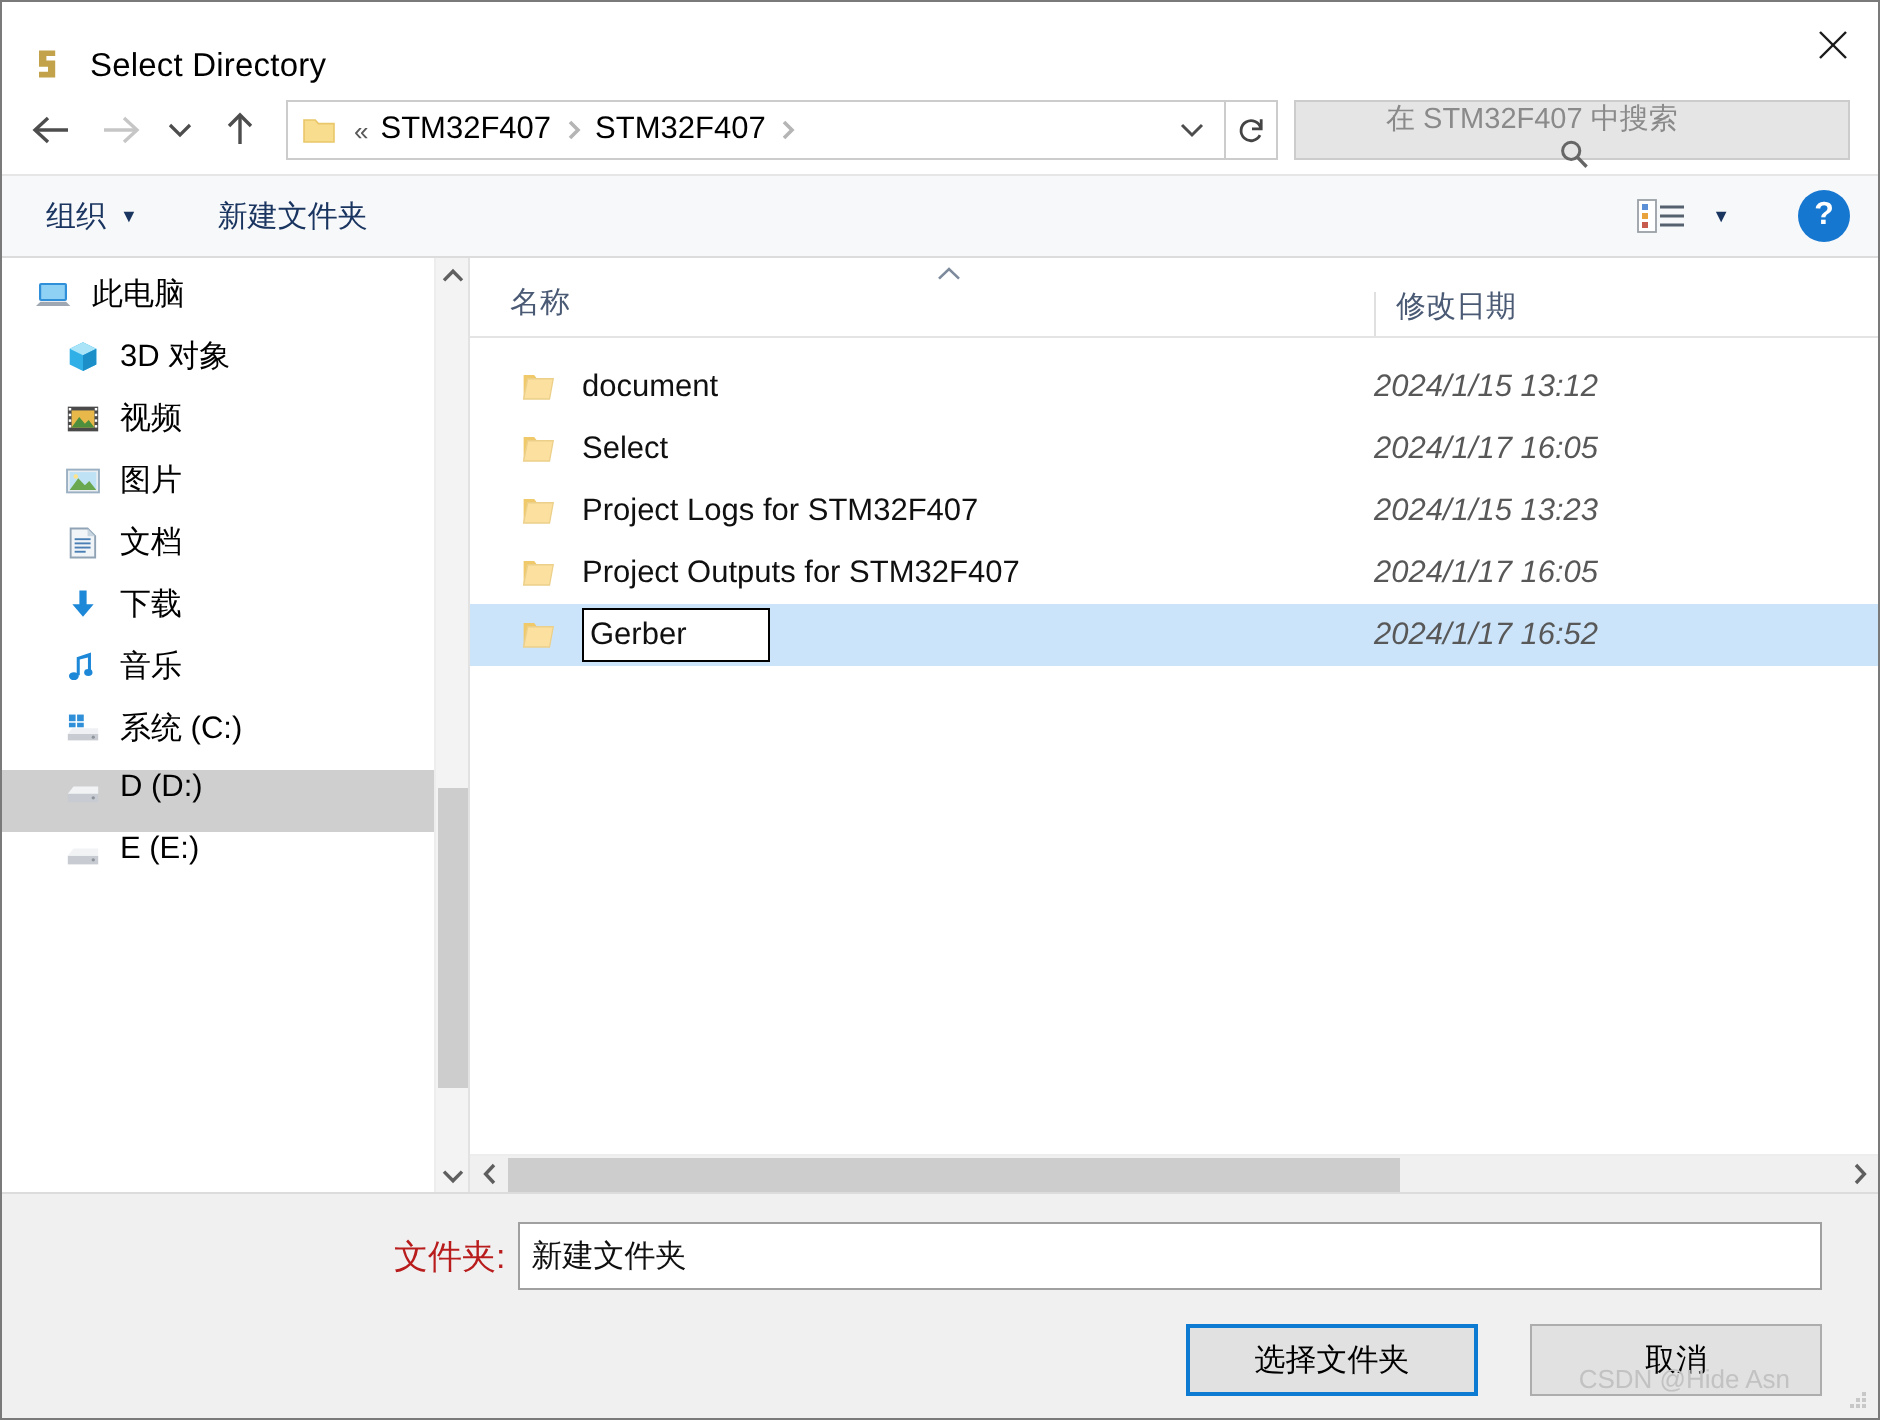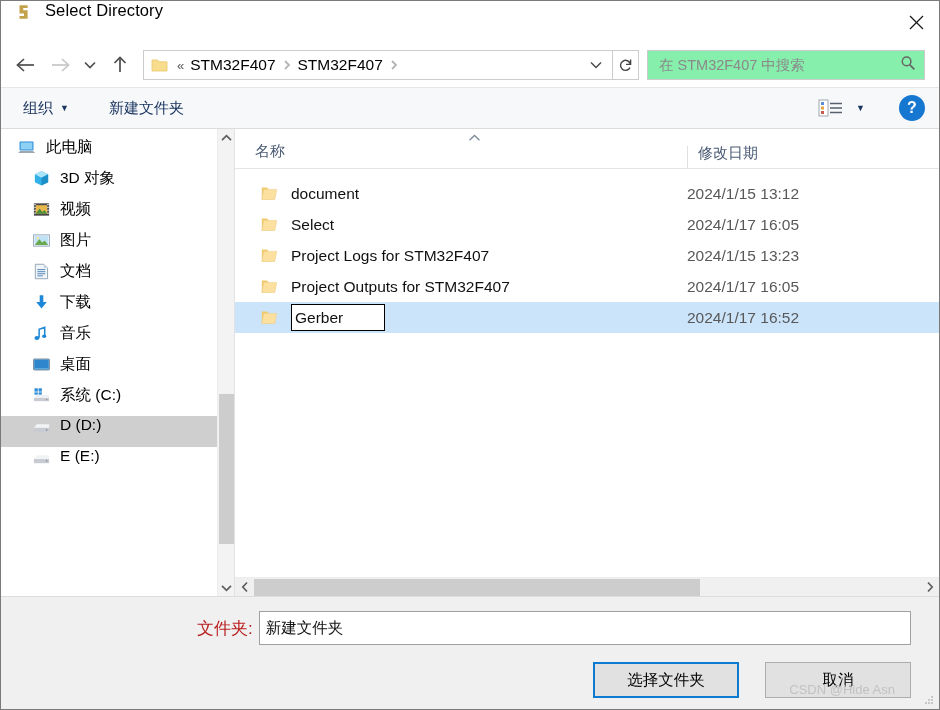--- a/index.html
+++ b/index.html
@@ -16,21 +16,21 @@
     background: #ffffff;
     border: 1px solid #7a7a7a;
     display: flex;
     flex-direction: column;
   }
 
   
   #titlebar {
     height: 42px; min-height: 42px;
     background: #ffffff;
-    display: flex; align-items: flex-start;
+    display: flex; align-items: flex-end;
     padding-left: 12px;
     position: relative;
   }
   #app-icon {
     width: 22px; height: 22px;
     margin-right: 10px;
     display: flex; align-items: center; justify-content: center;
   }
   #title-text {
     font-size: 16.5px;
@@ -89,24 +89,25 @@
     border: 1px solid #cccccc; border-left: none;
     background: #ffffff;
     display: flex; align-items: center; justify-content: center;
     color: #444;
     font-size: 14px;
     cursor: default;
   }
   #searchbox {
     width: 278px; height: 30px;
     border: 1px solid #cccccc;
-    background: #86efac;
+    background: #e5e5e5;
     margin-left: 8px;
     display: flex; align-items: center;
     padding: 0 8px 0 9px;
+    flex-direction: column;
   }
   #search-input {
     border: none; outline: none;
     flex: 1; height: 100%;
     font-family: inherit; font-size: 14.5px;
     color: #7b7b7b; background: transparent;
   }
   #search-input::placeholder { color: #8a8a8a; opacity: 1; }
 
   
@@ -232,20 +233,21 @@
   }
   .row-name {
     width: 396px;
     font-size: 15.5px; color: #101010;
     white-space: nowrap; overflow: hidden;
   }
   .row-date {
     font-size: 15.5px; color: #585858;
     width: 210px;
     white-space: nowrap;
+    font-style: italic;
   }
   
   #rename-box {
     width: 94px; height: 27px;
     border: 1.6px solid #000000;
     background: #ffffff;
     display: flex; align-items: center;
     padding-left: 3px;
     margin-right: 3px;
   }
@@ -527,29 +529,20 @@
                 <path d="M14.2 2.4 L14.2 12.6 L12.6 12.6 L12.6 5.0 L8.3 6.1 L8.3 14.4 L6.7 14.4 L6.7 4.9 Z" fill="#1e88d8"></path>
                 <ellipse cx="5.2" cy="14.8" rx="2.6" ry="2.1" fill="#1e88d8"></ellipse>
                 <ellipse cx="12.8" cy="12.9" rx="2.2" ry="1.8" fill="#1e88d8"></ellipse>
               </svg>
             </span>
             <span>音乐</span>
           </div>
           <div class="side-item">
             <span class="side-icon">
               <svg width="19" height="19" viewBox="0 0 20 20">
-                <rect x="1.6" y="4.2" width="16.8" height="11.6" rx="1" fill="#5aa8e0" stroke="#7d8b99" stroke-width="1"></rect>
-                <rect x="2.8" y="5.3" width="14.4" height="8.4" fill="#2f86cc"></rect>
-              </svg>
-            </span>
-            <span>桌面</span>
-          </div>
-          <div class="side-item">
-            <span class="side-icon">
-              <svg width="19" height="19" viewBox="0 0 20 20">
                 <path d="M2 12.6 L18 12.6 L18 16 L2 16 Z" fill="#c8ccd2"></path>
                 <path d="M2 12.6 L4.4 9.6 L18 9.6 L18 12.6 Z" fill="#eef0f3"></path>
                 <circle cx="15.4" cy="14.3" r="0.85" fill="#8d949c"></circle>
                 <g fill="#2f8fd8">
                   <rect x="2.6" y="2.4" width="3.5" height="3.5"></rect>
                   <rect x="6.9" y="2.4" width="3.5" height="3.5"></rect>
                   <rect x="2.6" y="6.7" width="3.5" height="2.4"></rect>
                   <rect x="6.9" y="6.7" width="3.5" height="2.4"></rect>
                 </g>
               </svg>

